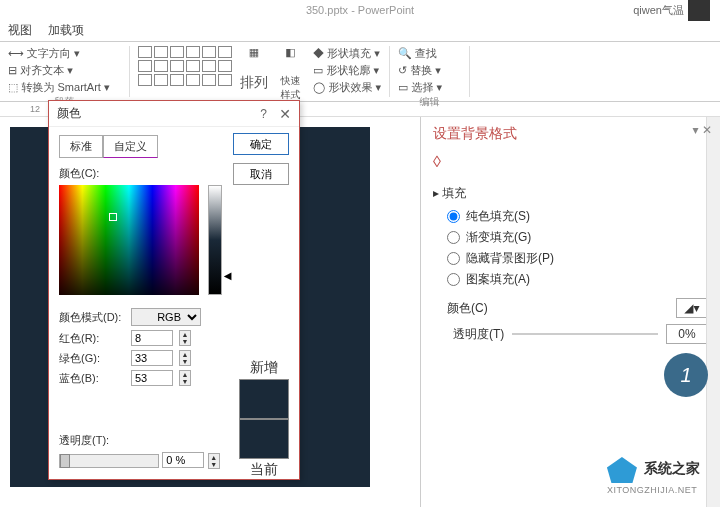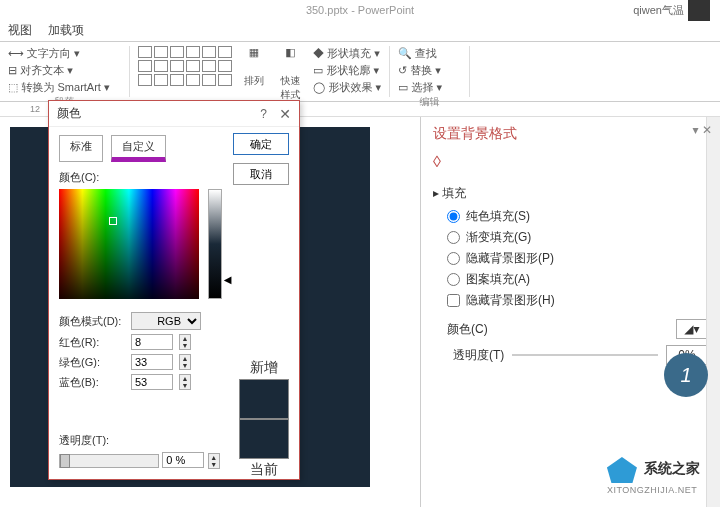--- a/index.html
+++ b/index.html
@@ -44,21 +44,21 @@
 .badge1 { right: 12px; bottom: 110px; }
 .badge2 { left: 205px; top: 325px; }
 
 .color-dialog { position: absolute; left: 48px; top: 100px; width: 252px; height: 380px; background: #fff; border: 1px solid #c0504d; box-shadow: 2px 2px 6px rgba(0,0,0,.2); z-index: 10; }
 .dlg-titlebar { height: 26px; display: flex; align-items: center; padding: 0 8px; font-size: 12px; position: relative; border-bottom: 1px solid #eee; }
 .dlg-titlebar .help { position: absolute; right: 32px; color: #666; }
 .dlg-titlebar .close { position: absolute; right: 8px; color: #666; font-size: 14px; cursor: pointer; }
 .dlg-body { padding: 8px 10px; position: relative; height: 350px; }
 .tabs { display: flex; gap: 0; margin-bottom: 8px; }
 .tab { padding: 3px 10px; border: 1px solid #aaa; font-size: 11px; background: #fff; }
-.tab.active { border-bottom: 5px solid #a21caf; position: relative; z-index: 1; margin-left: 8px; }
+.tab.active { border-bottom: 1px solid #a21caf; position: relative; z-index: 1; }
 .dlg-buttons { position: absolute; right: 10px; top: 6px; display: flex; flex-direction: column; gap: 8px; }
 .dlg-buttons button { width: 56px; height: 22px; border: 1px solid #999; background: #fff; font-size: 11px; }
 .dlg-buttons button.primary { border: 1px solid #2a6fbb; }
 .color-label { font-size: 11px; margin: 2px 0 4px; }
 .color-field { width: 140px; height: 110px; background: linear-gradient(to bottom, rgba(0,0,0,0), rgba(0,0,0,.9)), linear-gradient(to right, #ff0000, #ffff00, #00ff00, #00ffff, #0000ff, #ff00ff, #ff0000); position: relative; }
 .color-field .crosshair { position: absolute; width: 8px; height: 8px; border: 1px solid #fff; left: 50px; top: 28px; }
 .lum-bar { display: inline-block; width: 14px; height: 110px; background: linear-gradient(#fff, #1a2938, #000); margin-left: 6px; vertical-align: top; border: 1px solid #aaa; }
 .lum-arrow { display: inline-block; vertical-align: top; margin-top: 85px; margin-left: -2px; color: #000; font-size: 10px; }
 .field-row { display: flex; align-items: center; gap: 6px; margin: 4px 0; font-size: 11px; }
 .field-row select, .field-row input { border: 1px solid #aaa; font-size: 11px; padding: 1px 3px; text-align: right; }
@@ -121,21 +121,21 @@
           <div></div>
         <div></div>
           <div></div>
           <div></div>
           <div></div>
           <div></div>
           <div></div>
       </div>
       <div style="text-align:center">
         <div class="ribbon-icon">▦</div>
-        <div style="font-size:10px">排列</div>
+        <div style="font-size:14px">排列</div>
       </div>
       <div style="text-align:center">
         <div class="ribbon-icon">◧</div>
         <div style="font-size:10px">快速样式</div>
       </div>
       <div class="ribbon-btns">
         <span>◆ <span>形状填充 ▾</span></span>
         <span>▭ <span>形状轮廓 ▾</span></span>
         <span>◯ <span>形状效果 ▾</span></span>
       </div>
@@ -179,24 +179,20 @@
         <span>渐变填充(G)</span>
       </label>
     <label class="radio-row">
         <input type="radio" name="fill" style="">
         <span>隐藏背景图形(P)</span>
       </label>
     <label class="radio-row">
         <input type="radio" name="fill" style="">
         <span>图案填充(A)</span>
       </label>
-    <label class="check-row">
-        <input type="checkbox" style="">
-        <span>隐藏背景图形(H)</span>
-      </label>
 
     <div class="prop-row">
       <span>颜色(C)</span>
       <div class="color-btn">◢▾</div>
     </div>
     <div class="trans-row">
       <span>透明度(T)</span>
       <div class="slider"></div>
       <div class="trans-val">0%</div>
     </div>

